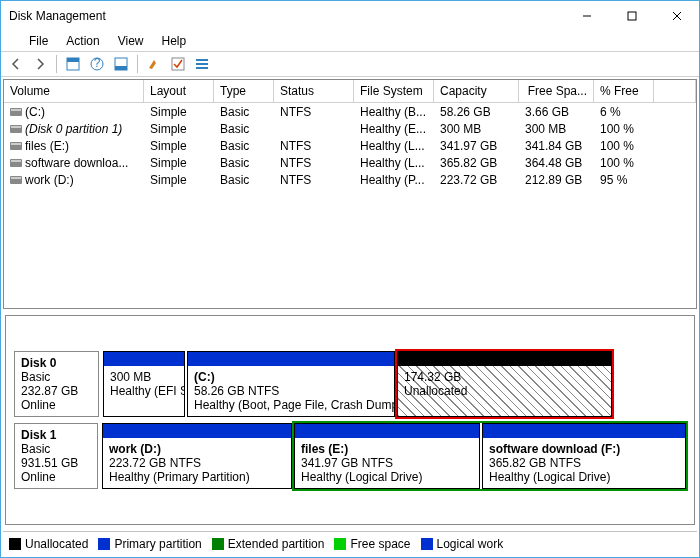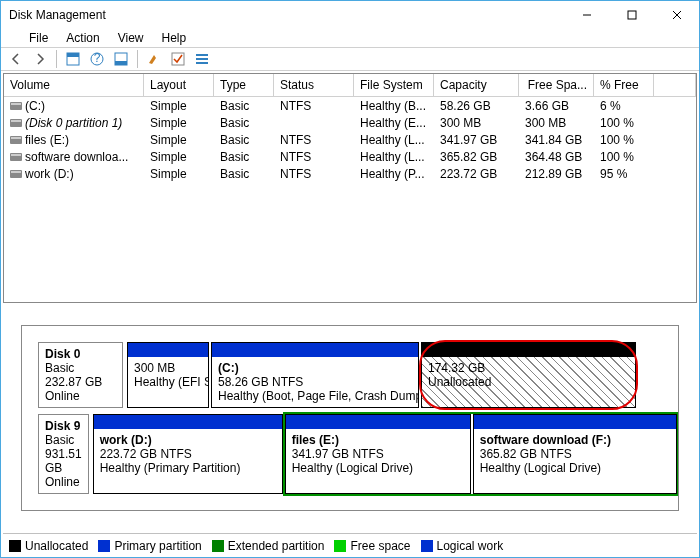--- a/index.html
+++ b/index.html
@@ -18,21 +18,21 @@
 .tool-btn svg { width: 16px; height: 16px; }
 .content { flex: 1; display: flex; flex-direction: column; }
 .list-view { height: 230px; border: 1px solid #888; margin: 2px; overflow: hidden; background: #fff; }
 .list-header { display: flex; border-bottom: 1px solid #d0d0d0; background: #fff; }
 .list-header-cell { padding: 4px 6px; border-right: 1px solid #d0d0d0; font-size: 12px; white-space: nowrap; overflow: hidden; }
 .list-body { }
 .list-row { display: flex; height: 17px; align-items: center; }
 .list-cell { padding: 0 6px; white-space: nowrap; overflow: hidden; font-size: 12px; }
 .vol-icon { display: inline-block; width: 12px; height: 8px; background: #888; border-radius: 1px; margin-right: 3px; vertical-align: middle; position: relative; }
 .vol-icon::after { content: ""; position: absolute; top: 1px; left: 1px; right: 1px; height: 2px; background: #ccc; }
-.graph-view { flex: 1; margin: 20px; border: 1px solid #888; overflow: hidden; padding: 16px; display: flex; flex-direction: column; gap: 6px; }
+.graph-view { flex: 1; margin: 4px; border: 1px solid #888; overflow: hidden; padding: 8px; display: flex; flex-direction: column; gap: 6px; justify-content: center; }
 .disk-row { display: flex; gap: 4px; }
 .disk-label { width: 85px; border: 1px solid #888; padding: 4px 6px; }
 .disk-label .dn { font-weight: bold; }
 .disk-parts { flex: 1; display: flex; gap: 2px; }
 .part { border: 1px solid #000; display: flex; flex-direction: column; }
 .part-topbar { height: 14px; }
 .part-body { flex: 1; padding: 4px 6px; font-size: 12px; overflow: hidden; white-space: nowrap; }
 .part-title { font-weight: bold; }
 .hatched { background-image: repeating-linear-gradient(45deg, #888 0, #888 1px, transparent 1px, transparent 6px); }
 .red-outline { outline: 2px solid #e00000; outline-offset: 0; }
@@ -209,34 +209,34 @@
               </div>
             </div>
             <div class="part" style="width: 208px;">
               <div class="part-topbar" style="background: rgb(0, 48, 208);"></div>
               <div class="part-body">
                 <div class="part-title">(C:)</div>
                 <div>58.26 GB NTFS</div>
                 <div>Healthy (Boot, Page File, Crash Dump</div>
               </div>
             </div>
-            <div class="red-outline" style="display: flex; gap: 2px; border-radius: 24px;">
+            <div class="red-outline" style="display: flex; gap: 2px;">
               <div class="part" style="width: 215px;">
                 <div class="part-topbar" style="background: rgb(0, 0, 0);"></div>
                 <div class="part-body hatched">
                   <div>174.32 GB</div>
                   <div>Unallocated</div>
                 </div>
               </div>
             </div>
           </div>
         </div>
         <div class="disk-row">
           <div class="disk-label">
-            <div class="dn">Disk 9</div>
+            <div class="dn">Disk 1</div>
             <div>Basic</div>
             <div>931.51 GB</div>
             <div>Online</div>
           </div>
           <div class="disk-parts">
             <div class="part" style="width: 190px;">
               <div class="part-topbar" style="background: rgb(0, 48, 208);"></div>
               <div class="part-body">
                 <div class="part-title">work  (D:)</div>
                 <div>223.72 GB NTFS</div>

